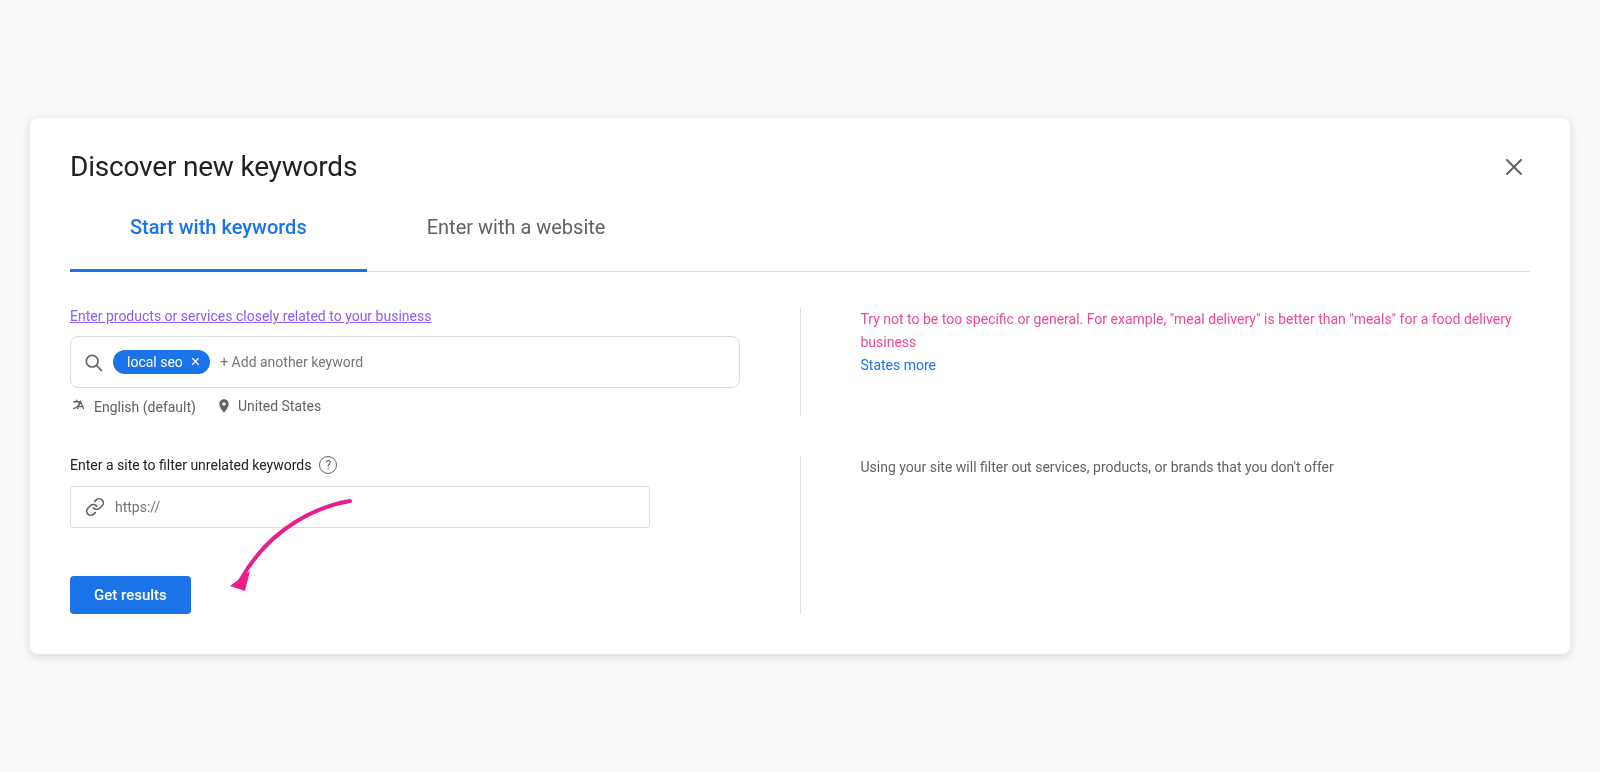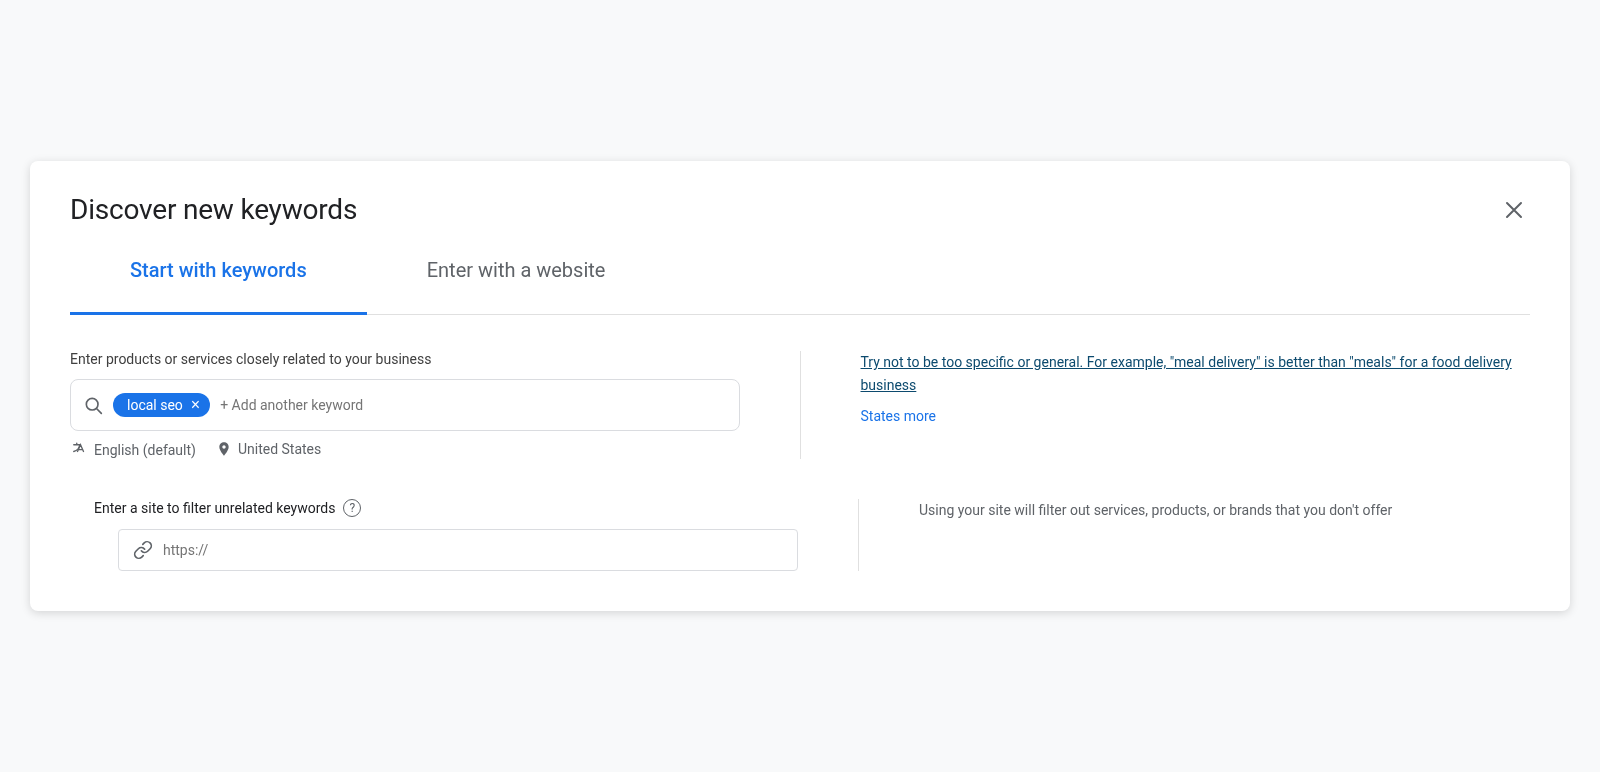--- a/index.html
+++ b/index.html
@@ -98,23 +98,24 @@
 
     .right-section {
       padding-left: 20px;
       color: #5f6368;
       font-size: 14px;
       line-height: 1.6;
     }
 
     .section-label {
       font-size: 14px;
-      color: #404040;
+      color: #8b5cf6;
       margin-bottom: 12px;
       font-weight: 400;
+      text-decoration: underline;
     }
 
     .keyword-input-wrapper {
       display: flex;
       align-items: center;
       border: 1px solid #dadce0;
       border-radius: 8px;
       padding: 8px 12px;
       min-height: 52px;
       gap: 10px;
@@ -169,43 +170,41 @@
     }
 
     .lang-item, .loc-item {
       display: flex;
       align-items: center;
       gap: 6px;
     }
 
     .right-tip-text {
       font-size: 14px;
-      color: #0c4a6e;
+      color: #ec4899;
       line-height: 1.65;
-      margin-bottom: 8px;
-      text-decoration: underline;
+      margin-bottom: 0;
     }
 
     .learn-more-link {
       color: #1a73e8;
       text-decoration: none;
       font-size: 14px;
     }
 
     .site-label-row {
       display: flex;
       align-items: center;
       gap: 8px;
       margin-bottom: 12px;
     }
 
     .site-label {
       font-size: 14px;
       color: #202124;
-      margin-left: 24px;
     }
 
     .help-icon {
       width: 18px;
       height: 18px;
       border: 1.5px solid #5f6368;
       border-radius: 50%;
       display: inline-flex;
       align-items: center;
       justify-content: center;
@@ -214,23 +213,22 @@
       cursor: pointer;
       flex-shrink: 0;
     }
 
     .site-input-wrapper {
       display: flex;
       align-items: center;
       border: 1px solid #dadce0;
       border-radius: 4px;
       padding: 10px 14px;
-      width: 680px;
+      width: 580px;
       gap: 10px;
-      margin-left: 48px;
     }
 
     .link-icon {
       color: #5f6368;
       flex-shrink: 0;
     }
 
     .site-input-field {
       border: none;
       outline: none;
@@ -346,19 +344,29 @@
         <div class="help-icon">?</div>
       </div>
       <div class="site-input-wrapper">
         <svg class="link-icon" width="20" height="20" viewBox="0 0 24 24" fill="none">
           <path d="M10 13a5 5 0 0 0 7.54.54l3-3a5 5 0 0 0-7.07-7.07l-1.72 1.71" stroke="#5f6368" stroke-width="2" stroke-linecap="round" stroke-linejoin="round"></path>
           <path d="M14 11a5 5 0 0 0-7.54-.54l-3 3a5 5 0 0 0 7.07 7.07l1.71-1.71" stroke="#5f6368" stroke-width="2" stroke-linecap="round" stroke-linejoin="round"></path>
         </svg>
         <input class="site-input-field" type="text" placeholder="https://" style="">
       </div>
 
+      <div style="margin-top: 48px;">
+        <div class="btn-wrapper">
+          
+          <svg class="arrow-annotation" viewBox="0 0 140 100" xmlns="http://www.w3.org/2000/svg">
+            <path d="M130 5 C 100 10, 50 30, 20 85" stroke="#e91e8c" stroke-width="4" fill="none" stroke-linecap="round"></path>
+            <polygon points="10,90 30,75 25,95" fill="#e91e8c"></polygon>
+          </svg>
+          <button class="get-results-btn">Get results</button>
+        </div>
+      </div>
     </div>
     <div class="divider-vertical"></div>
     <div class="bottom-right">
       <p>Using your site will filter out services, products, or brands that you don't offer</p>
     </div>
   </div>
 </div>
 
 </body></html>

